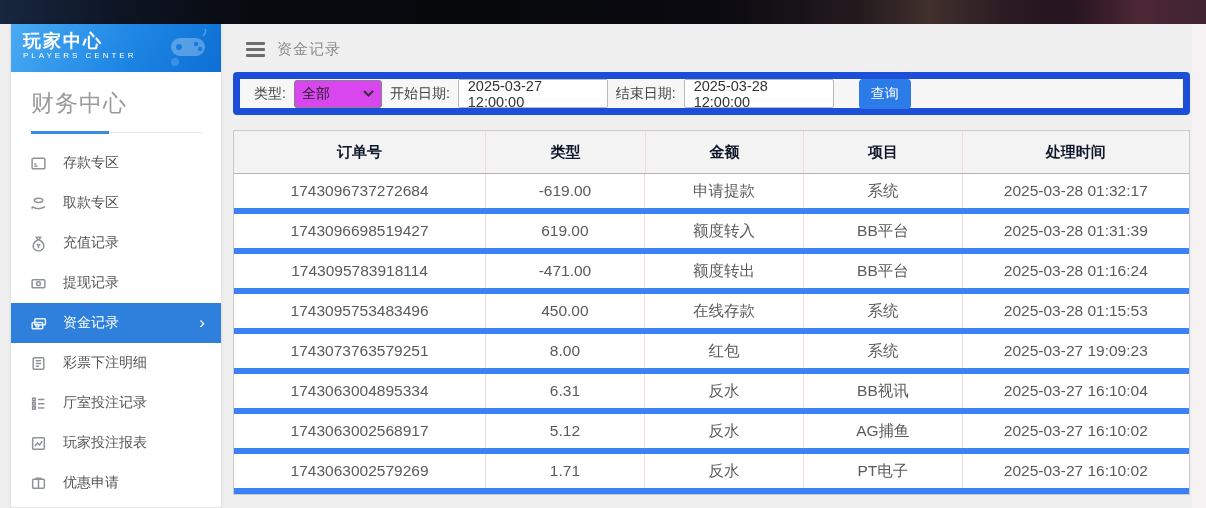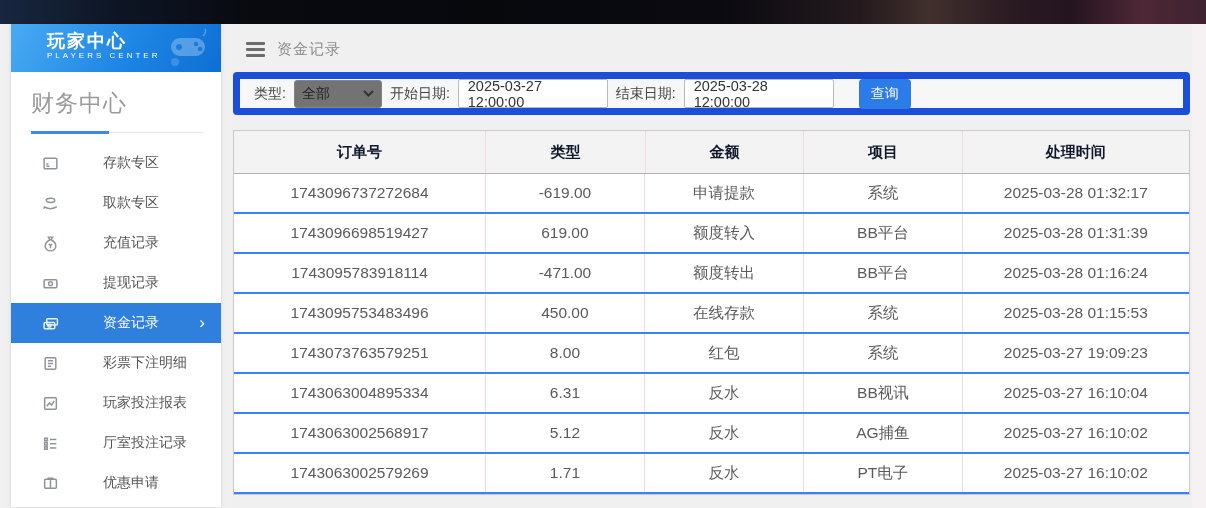--- a/index.html
+++ b/index.html
@@ -10,60 +10,60 @@
   
   .top-banner { position:absolute; left:0; top:0; width:1206px; height:24px;
     background:linear-gradient(90deg,#17273f 0px,#0d1524 120px,#090a10 250px,#07080c 480px,
       #0a0a10 720px,#241a1e 860px,#41302d 930px,#2a1a22 1010px,#241420 1070px,#4e2735 1140px,#3f2331 1206px); }
   .right-strip { position:absolute; right:0; top:24px; width:14px; bottom:0; background:#f6f2f3; }
 
   
   .sidebar { position:absolute; left:10px; top:24px; width:212px; height:484px;
     background:#fff; border:1px solid #e3e3e3; border-top:none; box-shadow:0 0 4px rgba(0,0,0,.06); }
   .sidebar-header { position:relative; height:48px; overflow:hidden;
-    background:linear-gradient(118deg,#4aabf3 0%,#1e86e4 55%,#0d6fd4 100%); color:#fff; padding:7px 0 0 36px; }
+    background:linear-gradient(118deg,#4aabf3 0%,#1e86e4 55%,#0d6fd4 100%); color:#fff; padding:7px 0 0 12px; }
   .sidebar-title { font-size:18px; font-weight:bold; letter-spacing:2px; line-height:20px; }
   .sidebar-subtitle { font-size:8px; letter-spacing:3px; line-height:10px; }
   .controller-icon { position:absolute; right:10px; top:4px; opacity:.28; }
 
   .section-title { position:relative; margin:16px 18px 0 20px; padding-bottom:13px;
     font-size:23px; color:#9b9b9b; letter-spacing:1px; border-bottom:1px solid #e7e7e7; }
   .section-title::after { content:""; position:absolute; left:0; bottom:-2px; width:78px; height:3px; background:#3d8be0; }
 
   .menu { margin-top:10px; }
-  .menu-item { position:relative; height:40px; display:flex; align-items:center; padding-left:30px;
-    font-size:14px; color:#555; cursor:pointer;gap:28px; }
+  .menu-item { position:relative; height:40px; display:flex; align-items:center; padding-left:18px;
+    font-size:14px; color:#555; cursor:pointer; }
   .menu-item .micon { width:18px; height:18px; margin-right:16px; color:#8f9399; display:flex; align-items:center; justify-content:center; }
   .menu-item.active { background:#2e80dc; color:#fff; }
   .menu-item.active .micon { color:#e8f1fb; }
   .menu-item .chev { position:absolute; right:16px; font-size:17px; line-height:14px; color:#fff; }
 
   
   .main { position:absolute; left:222px; top:24px; width:970px; height:484px; }
   .breadcrumb { display:flex; align-items:center; height:42px; padding:8px 0 0 24px; }
   .hamburger-icon { width:19px; display:flex; flex-direction:column; gap:3px; }
   .hamburger-icon span { display:block; height:3px; background:#6d6d6d; border-radius:1px; }
   .breadcrumb-text { margin-left:12px; font-size:15px; color:#8a8a8a; letter-spacing:1px; }
 
   .filter-bar { margin:6px 0 0 11px; width:957px; height:43px; background:#f7f7f8;
     border:7px solid #1d4ed8; border-radius:4px; display:flex; align-items:center; padding:0 14px; }
   .flabel { font-size:14px; color:#444; }
-  .fake-select { width:88px; height:28px; margin-left:8px; background:#737373; border:1px solid #848484;
+  .fake-select { width:88px; height:28px; margin-left:8px; background:#d946ef; border:1px solid #848484;
     border-radius:3px; display:flex; align-items:center; justify-content:space-between;
     padding:0 7px; font-size:14px; color:#222; cursor:pointer; }
   .date-input { width:150px; height:29px; margin-left:8px; background:#fff; border:1px solid #b9b9b9;
     border-radius:2px; display:flex; align-items:center; padding:0 9px; font-size:14.5px; color:#333; }
   .ml { margin-left:8px; }
   .query-btn { margin-left:25px; width:52px; height:30px; background:#2b7ce9; border:none; border-radius:4px;
     color:#fff; font-size:14px; font-family:Liberation Serif, serif; cursor:pointer; }
 
   .table { margin:15px 0 0 11px; width:957px; background:#fff; border:1px solid #c9c9c9; }
   .thead { display:flex; height:43px; background:#f3f3f4; border-bottom:1px solid #b3b3b3; }
   .th { display:flex; align-items:center; justify-content:center; font-size:15px; font-weight:bold; color:#0f172a; }
-  .tr { display:flex; height:40px; border-bottom:2px solid #3b82f6; background:#fff; }
+  .tr { display:flex; height:40px; border-bottom:6px solid #3b82f6; background:#fff; }
   .td { display:flex; align-items:center; justify-content:center; font-size:15.5px; color:#5a5a5a; }
   .c0 { width:26.3%; } .c1 { width:16.6%; } .c2 { width:16.7%; } .c3 { width:16.6%; } .c4 { width:23.8%; }
   .th + .th, .td + .td { border-left:1px solid #f1dcdc; }
 </style>
 </head>
 <body>
 
 <div class="screen">
 
   <div class="top-banner"></div>
@@ -141,38 +141,38 @@
             <svg width="17" height="17" viewBox="0 0 16 16">
               <rect x="3" y="2.5" width="10" height="11" rx="1" fill="none" stroke="currentColor" stroke-width="1.4"></rect>
               <path d="M5.5 5.5h5M5.5 8h5M5.5 10.5h3" fill="none" stroke="currentColor" stroke-width="1.4"></path>
             </svg>
           </span>
           <span>彩票下注明细</span>
         </div>
         <div class="menu-item">
           <span class="micon">
             <svg width="17" height="17" viewBox="0 0 16 16">
-              <rect x="2.5" y="2.5" width="11" height="11" rx="1" fill="none" stroke="currentColor" stroke-width="1.4"></rect>
-              <polyline points="4.5,10.5 7,7.5 9,9.5 11.5,5.5" fill="none" stroke="currentColor" stroke-width="1.4"></polyline>
-            </svg>
-          </span>
-          <span>玩家投注报表</span>
-        </div>
-        <div class="menu-item">
-          <span class="micon">
-            <svg width="17" height="17" viewBox="0 0 16 16">
               <rect x="2.5" y="3" width="2.4" height="2.4" fill="none" stroke="currentColor" stroke-width="1.4"></rect>
               <path d="M7.5 4.2h6" fill="none" stroke="currentColor" stroke-width="1.4"></path>
               <rect x="2.5" y="7" width="2.4" height="2.4" fill="none" stroke="currentColor" stroke-width="1.4"></rect>
               <path d="M7.5 8.2h6" fill="none" stroke="currentColor" stroke-width="1.4"></path>
               <rect x="2.5" y="11" width="2.4" height="2.4" fill="none" stroke="currentColor" stroke-width="1.4"></rect>
               <path d="M7.5 12.2h6" fill="none" stroke="currentColor" stroke-width="1.4"></path>
             </svg>
           </span>
           <span>厅室投注记录</span>
+        </div>
+        <div class="menu-item">
+          <span class="micon">
+            <svg width="17" height="17" viewBox="0 0 16 16">
+              <rect x="2.5" y="2.5" width="11" height="11" rx="1" fill="none" stroke="currentColor" stroke-width="1.4"></rect>
+              <polyline points="4.5,10.5 7,7.5 9,9.5 11.5,5.5" fill="none" stroke="currentColor" stroke-width="1.4"></polyline>
+            </svg>
+          </span>
+          <span>玩家投注报表</span>
         </div>
         <div class="menu-item">
           <span class="micon">
             <svg width="17" height="17" viewBox="0 0 16 16">
               <rect x="2.5" y="4" width="11" height="8.5" rx="1" fill="none" stroke="currentColor" stroke-width="1.4"></rect>
               <path d="M8 4v8.5M5.5 4c0-1.5 2.5-1.5 2.5 0c0-1.5 2.5-1.5 2.5 0" fill="none" stroke="currentColor" stroke-width="1.4"></path>
             </svg>
           </span>
           <span>优惠申请</span>
         </div>

